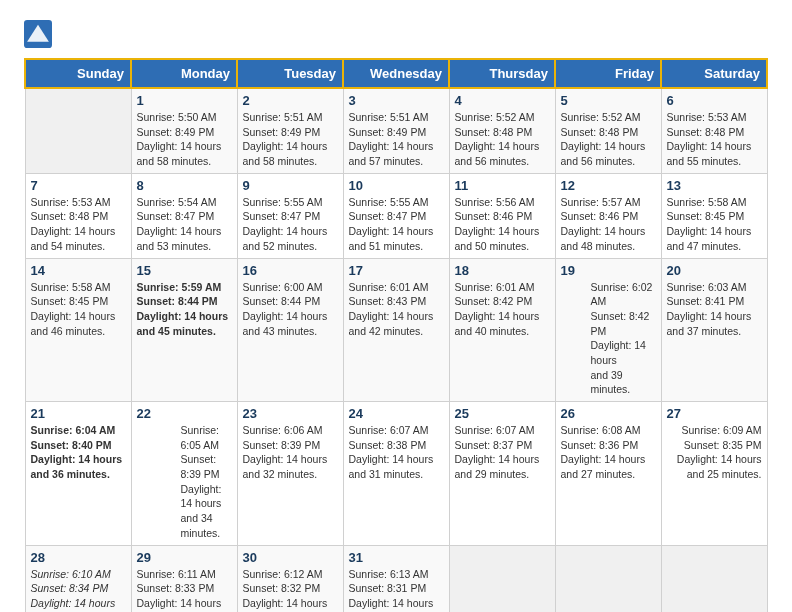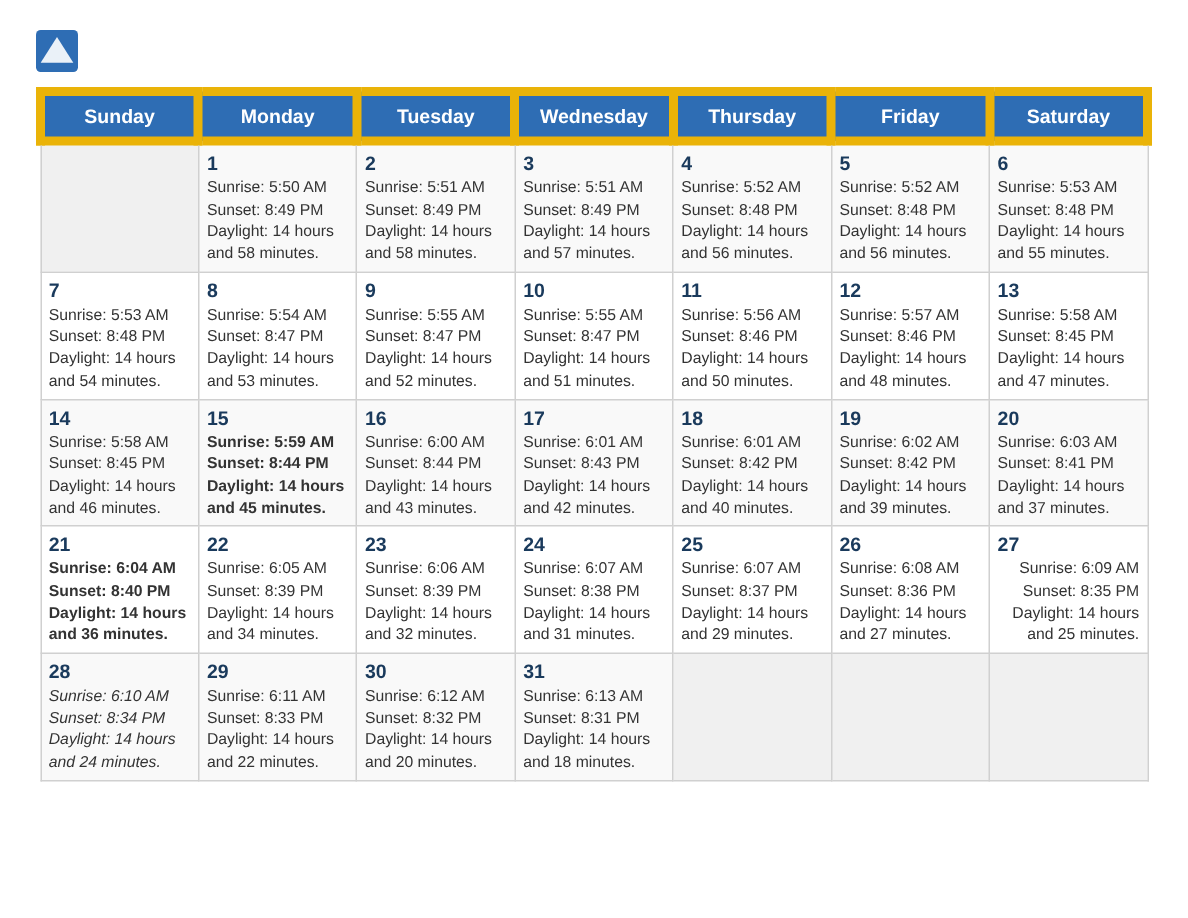--- a/index.html
+++ b/index.html
@@ -50,25 +50,25 @@
       font-weight: bold;
     }
     .calendar-table {
       width: 100%;
       border-collapse: collapse;
       font-size: 11px;
     }
     .calendar-table thead tr th {
       background-color: #2e6db4;
       color: white;
-      text-align: center;
+      text-align: right;
       padding: 6px 6px;
       font-size: 13px;
       font-weight: bold;
-      border: 6px solid #eab308;
+      border: 2px solid #eab308;
     }
     .calendar-table tbody tr td {
       border: 1px solid #d0d0d0;
       vertical-align: top;
       padding: 4px 5px;
       width: calc(100% / 7);
       min-height: 80px;
       color: #333;
       background: #fff;
     }
@@ -250,21 +250,21 @@
         </td>
         <td>
           <span class="day-number">18</span>
           <div class="day-info" style="white-space: pre-line;">Sunrise: 6:01 AM
 Sunset: 8:42 PM
 Daylight: 14 hours
 and 40 minutes.</div>
         </td>
         <td>
           <span class="day-number">19</span>
-          <div class="day-info" style="white-space: pre-line;">Sunrise: 6:02 AM
+          <div class="day-info" style="white-space: pre-line; margin-left: 30px;">Sunrise: 6:02 AM
 Sunset: 8:42 PM
 Daylight: 14 hours
 and 39 minutes.</div>
         </td>
         <td>
           <span class="day-number">20</span>
           <div class="day-info" style="white-space: pre-line;">Sunrise: 6:03 AM
 Sunset: 8:41 PM
 Daylight: 14 hours
 and 37 minutes.</div>
@@ -273,21 +273,21 @@
       <tr>
         <td>
           <span class="day-number">21</span>
           <div class="day-info" style="white-space: pre-line; font-weight: bold;">Sunrise: 6:04 AM
 Sunset: 8:40 PM
 Daylight: 14 hours
 and 36 minutes.</div>
         </td>
         <td>
           <span class="day-number">22</span>
-          <div class="day-info" style="white-space: pre-line;">Sunrise: 6:05 AM
+          <div class="day-info" style="white-space: pre-line; margin-left: 44px;">Sunrise: 6:05 AM
 Sunset: 8:39 PM
 Daylight: 14 hours
 and 34 minutes.</div>
         </td>
         <td>
           <span class="day-number">23</span>
           <div class="day-info" style="white-space: pre-line;">Sunrise: 6:06 AM
 Sunset: 8:39 PM
 Daylight: 14 hours
 and 32 minutes.</div>

